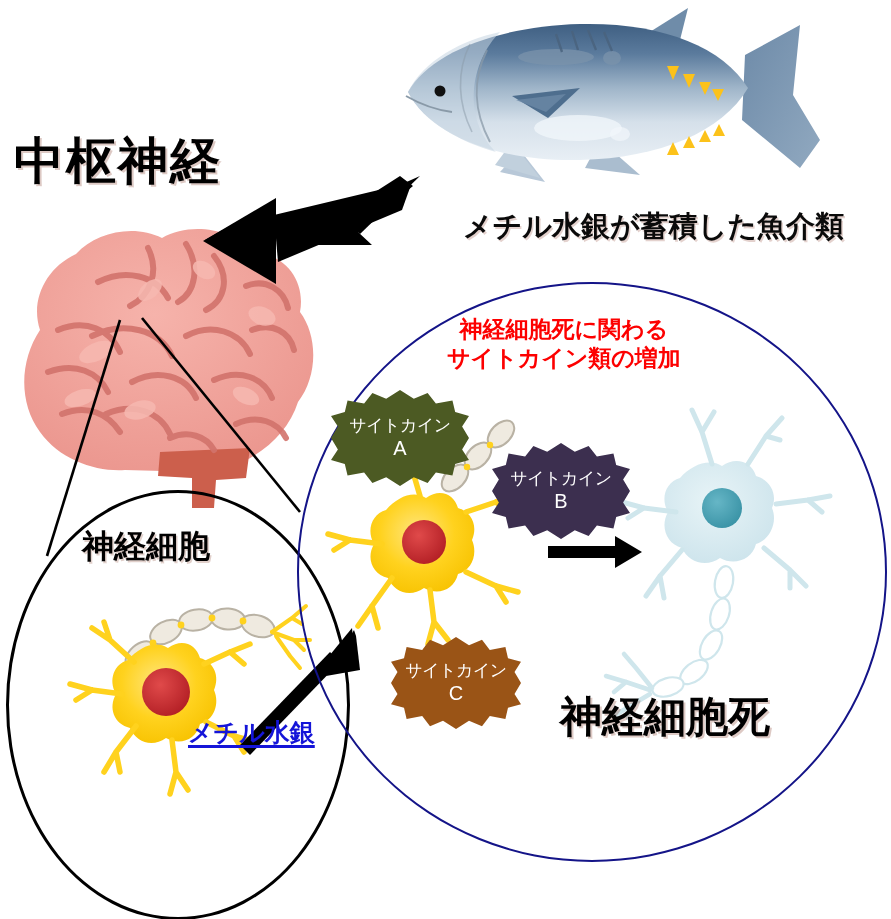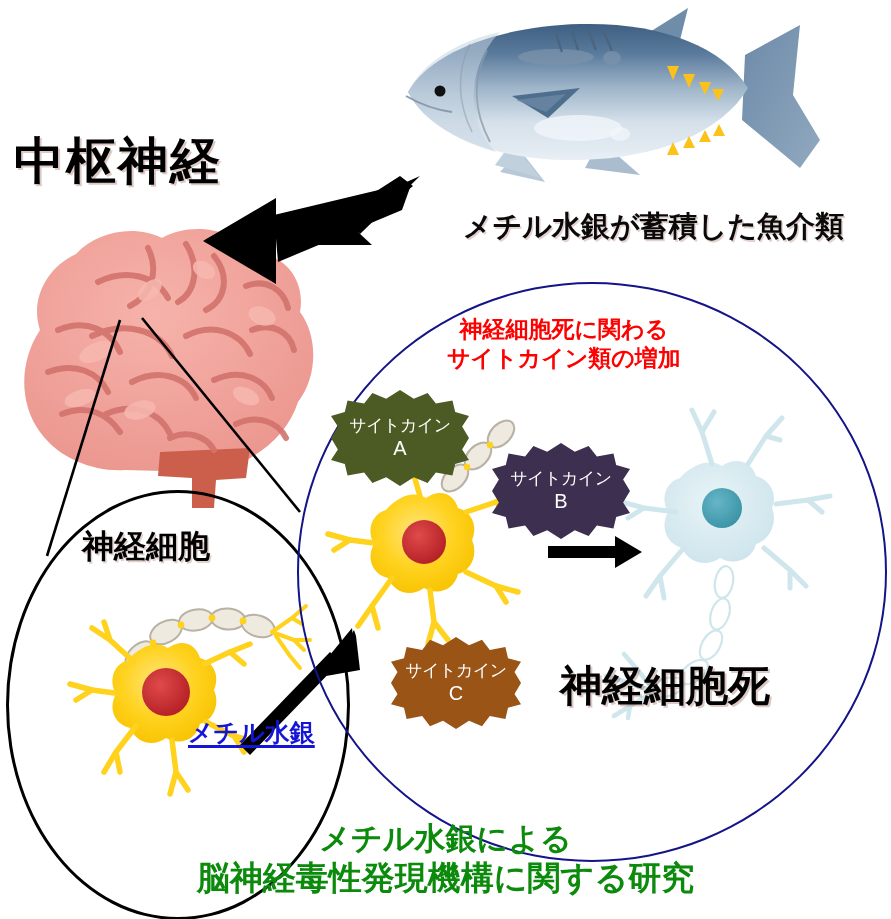--- a/index.html
+++ b/index.html
@@ -38,21 +38,21 @@
   }
   .label-methylmercury {
     left: 188px; top: 716px;
     font-size: 25px; font-weight: bold; color: #1515d8;
     text-decoration: underline; text-decoration-thickness: 3px;
     text-underline-offset: 4px;
     white-space: nowrap;
     text-align: right;
   }
   .label-celldeath {
-    left: 560px; top: 658px;
+    left: 560px; top: 689px;
     font-size: 42px; font-weight: bold; color: #000;
     white-space: nowrap;
     text-shadow: 2px 2px 0 rgba(120,40,20,.25);
   }
   .red-note {
     left: 447px; top: 315px;
     font-size: 23px; font-weight: bold; color: #fd0000;
     line-height: 1.25; text-align: center; white-space: nowrap;
   }
   .green-title {
@@ -373,18 +373,14 @@
   </div>
   <div class="abs cyto cyto-b">
     <span class="nm">サイトカイン</span>
     <span class="lt">B</span>
   </div>
   <div class="abs cyto cyto-c">
     <span class="nm">サイトカイン</span>
     <span class="lt">C</span>
   </div>
 
-  <div class="abs green-title">
-    <div class="l1">メチル水銀による</div>
-    <div class="l2">脳神経毒性発現機構に関する研究</div>
-  </div>
 
 </div>
 
 </body></html>

